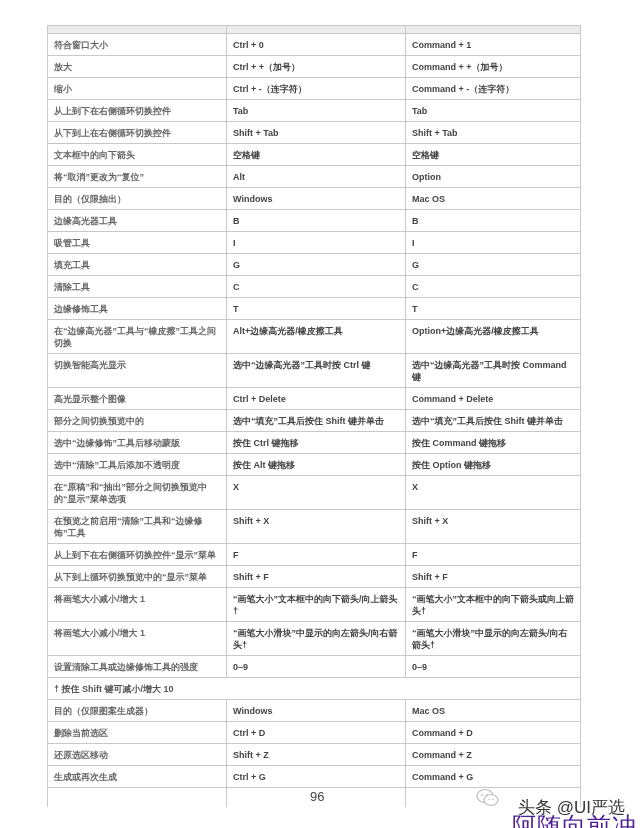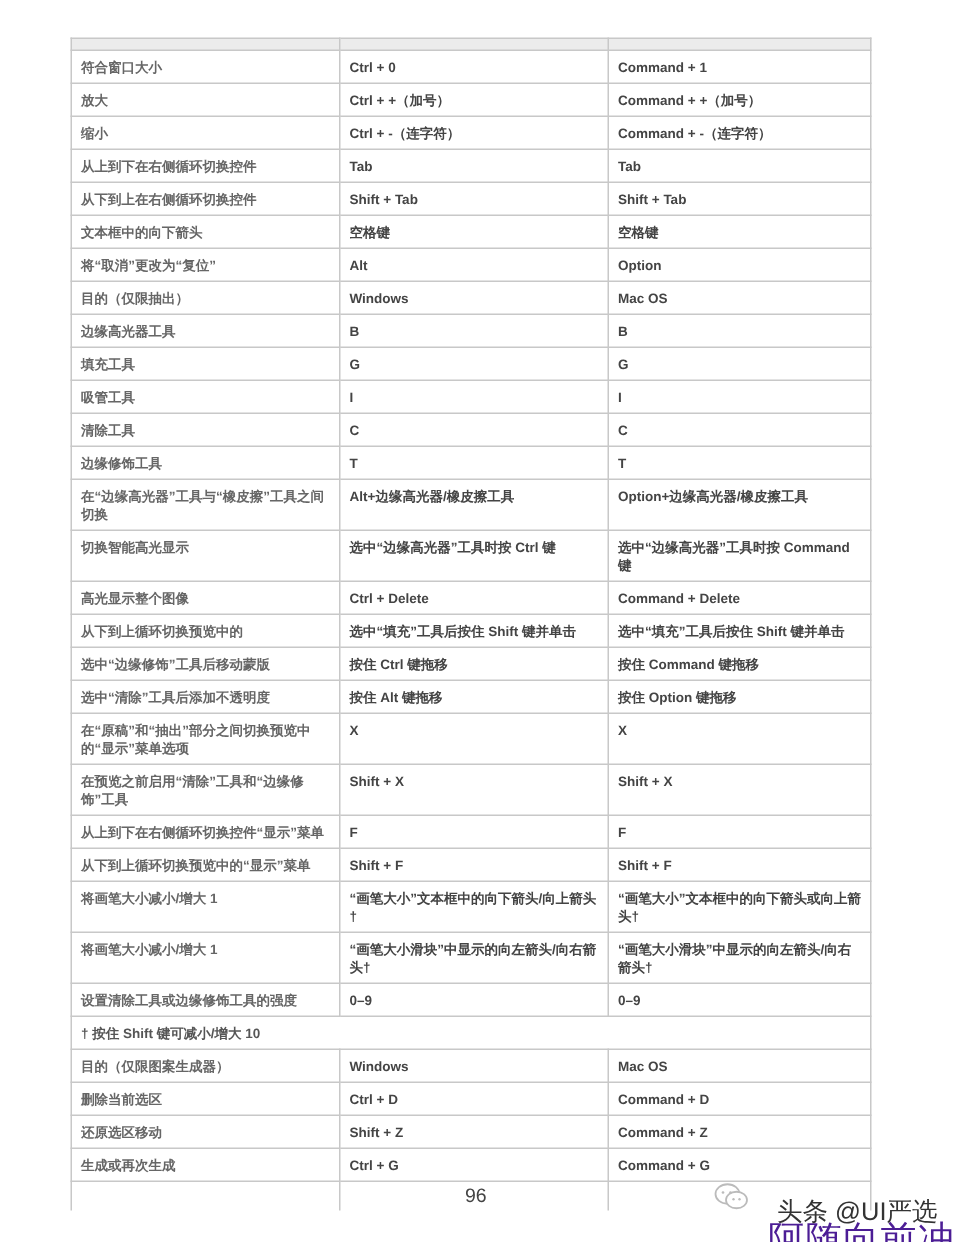--- a/index.html
+++ b/index.html
@@ -76,30 +76,30 @@
           <td class="purpose first">目的（仅限抽出）</td>
           <td class="bold">Windows</td>
           <td class="bold">Mac OS</td>
         </tr>
         <tr class="row">
           <td class="purpose">边缘高光器工具</td>
           <td>B</td>
           <td>B</td>
         </tr>
         <tr class="row">
+          <td class="purpose">吸管工具</td>
+          <td>I</td>
+          <td>I</td>
+        </tr>
+        <tr class="row">
           <td class="purpose">填充工具</td>
           <td>G</td>
           <td>G</td>
         </tr>
         <tr class="row">
-          <td class="purpose">吸管工具</td>
-          <td>I</td>
-          <td>I</td>
-        </tr>
-        <tr class="row">
           <td class="purpose">清除工具</td>
           <td>C</td>
           <td>C</td>
         </tr>
         <tr class="row">
           <td class="purpose">边缘修饰工具</td>
           <td>T</td>
           <td>T</td>
         </tr>
         <tr class="tall">
@@ -111,21 +111,21 @@
           <td class="purpose">切换智能高光显示</td>
           <td>选中“边缘高光器”工具时按 Ctrl 键</td>
           <td>选中“边缘高光器”工具时按 Command 键</td>
         </tr>
         <tr class="row">
           <td class="purpose">高光显示整个图像</td>
           <td>Ctrl + Delete</td>
           <td>Command + Delete</td>
         </tr>
         <tr class="row">
-          <td class="purpose">从下到上循环切换预览中的</td>
+          <td class="purpose">部分之间切换预览中的</td>
           <td>选中“填充”工具后按住 Shift 键并单击</td>
           <td>选中“填充”工具后按住 Shift 键并单击</td>
         </tr>
         <tr class="row">
           <td class="purpose">选中“边缘修饰”工具后移动蒙版</td>
           <td>按住 Ctrl 键拖移</td>
           <td>按住 Command 键拖移</td>
         </tr>
         <tr class="row">
           <td class="purpose">选中“清除”工具后添加不透明度</td>

